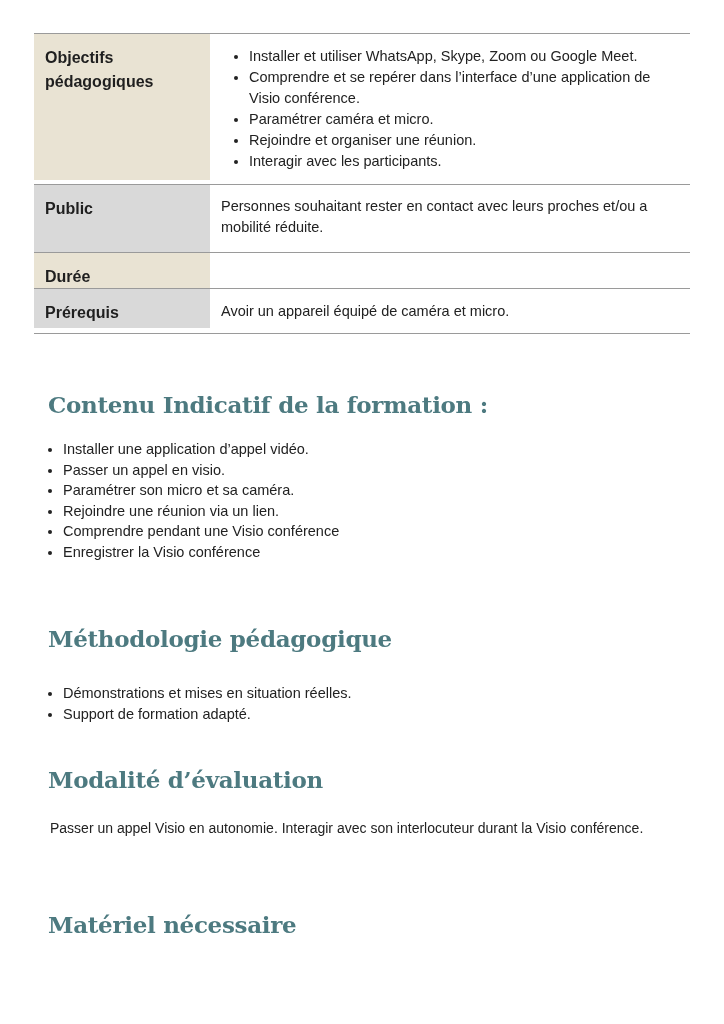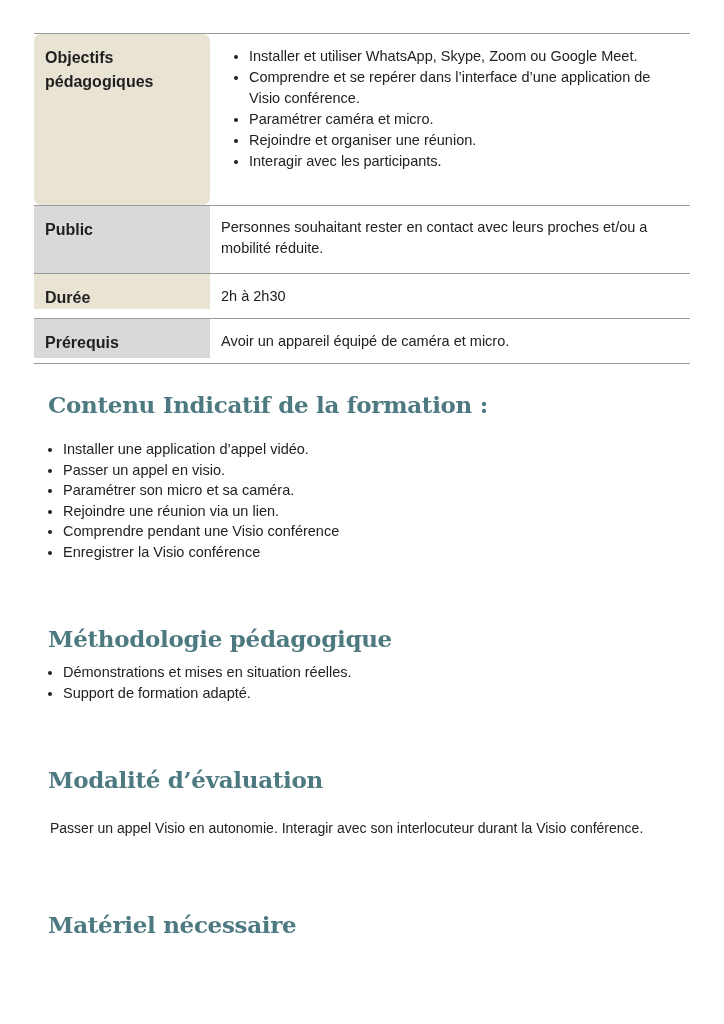--- a/index.html
+++ b/index.html
@@ -6,21 +6,21 @@
     body { width: 724px; height: 1024px; position: relative; overflow: hidden; font-family: "Liberation Sans", sans-serif; color: #1f1f1f; }
     .table { position: absolute; left: 34px; top: 33px; width: 656px; border-collapse: collapse; border-top: 1.5px solid #9a9a9a; }
     .row { display: flex; border-bottom: 1.5px solid #9a9a9a; }
     .row .label { width: 176px; padding: 12px 11px; font-weight: bold; font-size: 16px; line-height: 24px; box-sizing: border-box; }
     .row .value { flex: 1; padding: 11px 11px; font-size: 14.5px; line-height: 21px; box-sizing: border-box; color: #222; }
     .beige { background: #e9e3d3; }
     .grey { background: #d9d9d9; }
     .row ul { margin: 0; padding-left: 28px; }
     .row ul li { padding-left: 0; }
     .row1 .value { padding-top: 12px; padding-bottom: 12px; }
-    .row1 .label { height: 171px; border-radius: 7px; }
+    .row1 .label { height: 146px; }
     .row2 .label { height: 67px; }
     .row2 .value { padding-top: 11px; }
     .row3 .label { height: 35px; }
     .row3 .value { padding-top: 12px; }
     .row4 .label { height: 39px; }
     .row4 .value { padding-top: 12px; }
     h2 { position: absolute; left: 48px; margin: 0; font-family: "DejaVu Serif", serif; font-weight: bold; color: #4d7a80; font-size: 23px; letter-spacing: -0.3px; }
     .list { position: absolute; left: 34px; margin: 0; padding-left: 29px; font-size: 14.5px; line-height: 20.5px; color: #222; }
     .para { position: absolute; left: 46px; width: 640px; margin: 4px; font-size: 14px; line-height: 22px; color: #222; }
   </style>
@@ -39,40 +39,39 @@
         <li>Interagir avec les participants.</li>
       </ul>
     </div>
   </div>
   <div class="row row2">
     <div class="label grey">Public</div>
     <div class="value">Personnes souhaitant rester en contact avec leurs proches et/ou a mobilité réduite.</div>
   </div>
   <div class="row row3">
     <div class="label beige">Durée</div>
-    <div class="value">2h à 2h30</div>
   </div>
   <div class="row row4">
     <div class="label grey">Prérequis</div>
     <div class="value">Avoir un appareil équipé de caméra et micro.</div>
   </div>
 </div>
 
 <h2 style="top:391px;">Contenu Indicatif de la formation :</h2>
 <ul class="list" style="top:439px;">
   <li>Installer une application d’appel vidéo.</li>
   <li>Passer un appel en visio.</li>
   <li>Paramétrer son micro et sa caméra.</li>
   <li>Rejoindre une réunion via un lien.</li>
   <li>Comprendre pendant une Visio conférence</li>
   <li>Enregistrer la Visio conférence</li>
 </ul>
 
 <h2 style="top:625px;">Méthodologie pédagogique</h2>
-<ul class="list" style="top:662px;">
+<ul class="list" style="top:683px;">
   <li>Démonstrations et mises en situation réelles.</li>
   <li>Support de formation adapté.</li>
 </ul>
 
 <h2 style="top:766px;">Modalité d’évaluation</h2>
 <p class="para" style="top:813px;">Passer un appel Visio en autonomie. Interagir avec son interlocuteur durant la Visio conférence.</p>
 
 <h2 style="top:911px;">Matériel nécessaire</h2>
 
 </body></html>

